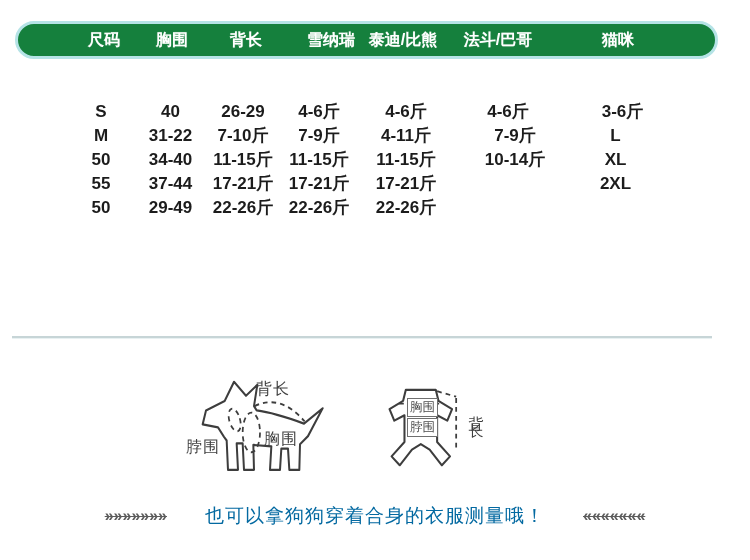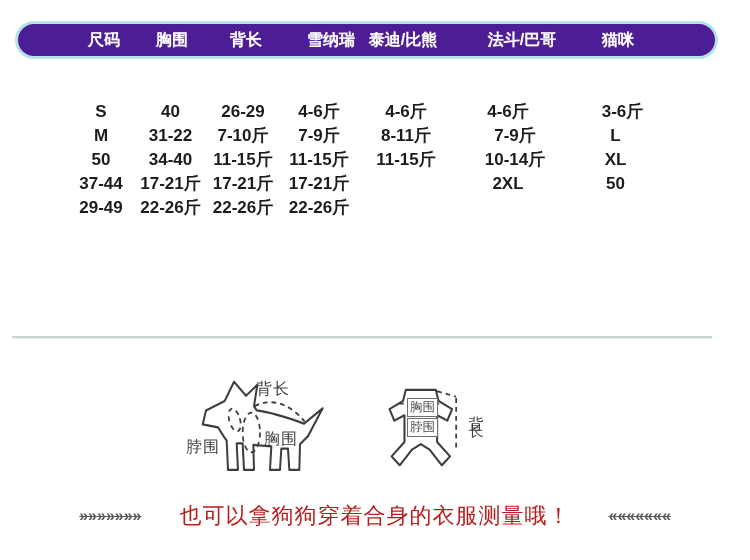--- a/index.html
+++ b/index.html
@@ -3,21 +3,21 @@
 <meta charset="utf-8">
 <style>
   html,body { margin:0; padding:0; background:#ffffff; }
   .page {
     position:relative; width:750px; height:560px; background:#ffffff;
     font-family:"Liberation Sans","DejaVu Sans",sans-serif; overflow:hidden;
   }
   
   .header-pill {
     position:absolute; left:15px; top:21px; width:703px; height:38px;
-    background:#4c1d95; border:3px solid #b5e3e6; border-radius:24px;
+    background:#15803d; border:3px solid #b5e3e6; border-radius:24px;
     box-sizing:border-box;
   }
   .hdr {
     position:absolute; top:50%; transform:translate(-50%,-50%);
     color:#ffffff; font-weight:700; font-size:16px; white-space:nowrap;
     text-shadow:0 0 1px rgba(255,255,255,.4);
   }
   
   .size-table {
     position:absolute; top:100px; left:67px;
@@ -48,66 +48,67 @@
   }
   .vert {
     writing-mode:vertical-rl; text-orientation:upright; letter-spacing:7px;
     font-size:15px; color:#3f3f3f;
   }
   
   .footer {
     position:absolute; left:0; top:501px; width:750px; height:30px;
     display:flex; align-items:center; justify-content:center; gap:38px;
   }
-  .tip-text { font-size:22px; color:#b91c1c; letter-spacing:1px; font-weight:500; }
+  .tip-text { font-size:19px; color:#0369a1; letter-spacing:1px; font-weight:500; }
   .arrows {
     font-size:16px; color:#5c5c5c; letter-spacing:0px;
     text-decoration:line-through; font-weight:600;
   }
 </style>
 </head>
 <body>
 
 <div class="page">
 
   <div class="header-pill">
     <span class="hdr" style="left:86px">尺码</span>
     <span class="hdr" style="left:154px">胸围</span>
     <span class="hdr" style="left:228px">背长</span>
     <span class="hdr" style="left:313px">雪纳瑞</span>
     <span class="hdr" style="left:385px">泰迪/比熊</span>
-    <span class="hdr" style="left:504px">法斗/巴哥</span>
+    <span class="hdr" style="left:480px">法斗/巴哥</span>
     <span class="hdr" style="left:600px">猫咪</span>
   </div>
 
   <div class="size-table">
     <div class="cell">S</div>
     <div class="cell">40</div>
     <div class="cell">26-29</div>
     <div class="cell">4-6斤</div>
     <div class="cell">4-6斤</div>
     <div class="cell">4-6斤</div>
     <div class="cell cat">3-6斤</div>
 
     <div class="cell">M</div>
     <div class="cell">31-22</div>
     <div class="cell">7-10斤</div>
     <div class="cell">7-9斤</div>
-    <div class="cell">8-11斤</div>
+    <div class="cell">4-11斤</div>
     <div class="cell cat">7-9斤</div>
 
     <div class="cell">L</div>
     <div class="cell">50</div>
     <div class="cell">34-40</div>
     <div class="cell">11-15斤</div>
     <div class="cell">11-15斤</div>
     <div class="cell">11-15斤</div>
     <div class="cell cat">10-14斤</div>
 
     <div class="cell">XL</div>
+    <div class="cell">55</div>
     <div class="cell">37-44</div>
     <div class="cell">17-21斤</div>
     <div class="cell">17-21斤</div>
     <div class="cell">17-21斤</div>
     <div class="cell cat"></div>
 
     <div class="cell">2XL</div>
     <div class="cell">50</div>
     <div class="cell">29-49</div>
     <div class="cell">22-26斤</div>

